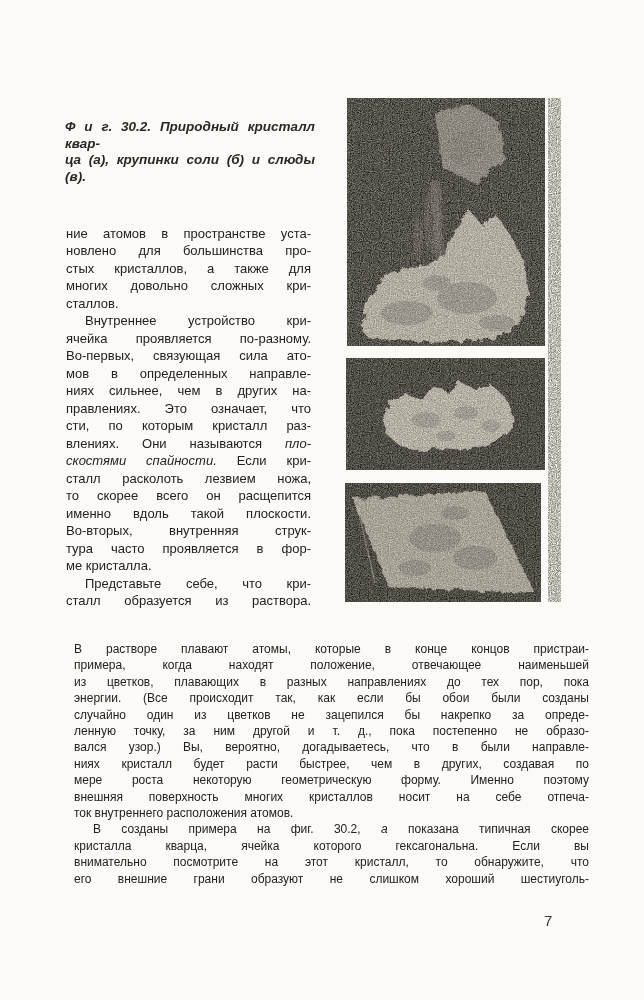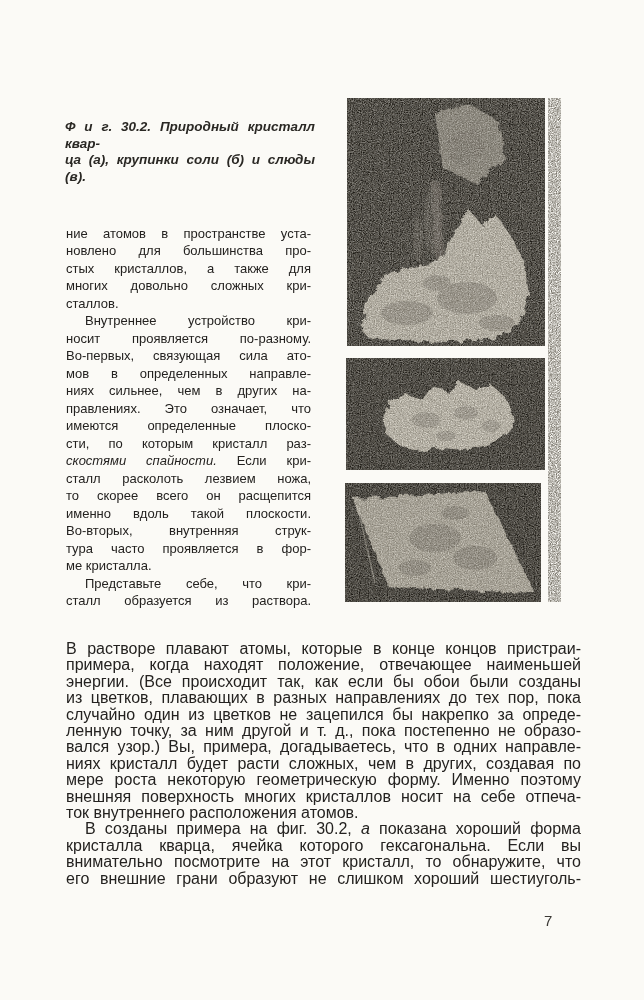--- a/index.html
+++ b/index.html
@@ -14,22 +14,22 @@
     font-style:italic; font-weight:bold; font-size:13.5px; line-height:16.5px;
     color:#2a2824;
   }
   .caption .line{ text-align:justify; text-align-last:justify; }
   
   .coltext{
     position:absolute; left:66px; top:225px; width:245px;
     font-size:13px; line-height:17.48px;
   }
   .fulltext{
-    position:absolute; left:66px; top:641px; width:515px;
-    font-size:16px; line-height:16.4px;
+    position:absolute; left:74px; top:641px; width:515px;
+    font-size:12px; line-height:16.4px;
   }
   .block .line{ text-align:justify; text-align-last:justify; white-space:normal; }
   .block.last-left .line:last-child{ text-align-last:left; }
   .block.ind .line:first-child{ text-indent:19px; }
   .it{ font-style:italic; }
   
   .photo{ position:absolute; margin:0; padding:0; }
   .photo svg{ display:block; width:100%; height:100%; }
   .photo-a{ left:347px; top:98px;  width:198px; height:248px; }
   .photo-b{ left:346px; top:358px; width:199px; height:112px; }
@@ -139,57 +139,57 @@
   <div class="coltext">
     <div class="block last-left">
         <div class="line">ние атомов в пространстве уста-</div>
         <div class="line">новлено для большинства про-</div>
         <div class="line">стых кристаллов, а также для</div>
         <div class="line">многих довольно сложных кри-</div>
         <div class="line">сталлов.</div>
       </div>
     <div class="block ind last-left">
         <div class="line">Внутреннее устройство кри-</div>
-        <div class="line">носит проявляется по-разному.</div>
+        <div class="line">ячейка проявляется по-разному.</div>
         <div class="line">Во-первых, связующая сила ато-</div>
         <div class="line">мов в определенных направле-</div>
         <div class="line">ниях сильнее, чем в других на-</div>
         <div class="line">правлениях. Это означает, что</div>
-        <div class="line">имеются определенные плоско-</div>
         <div class="line">сти, по которым кристалл раз-</div>
+        <div class="line"><span>влениях. Они называются </span><span class="it">пло-</span></div>
         <div class="line"><span class="it">скостями спайности.</span><span> Если кри-</span></div>
         <div class="line">сталл расколоть лезвием ножа,</div>
         <div class="line">то скорее всего он расщепится</div>
         <div class="line">именно вдоль такой плоскости.</div>
         <div class="line">Во-вторых, внутренняя струк-</div>
         <div class="line">тура часто проявляется в фор-</div>
         <div class="line">ме кристалла.</div>
       </div>
     <div class="block ind">
         <div class="line">Представьте себе, что кри-</div>
         <div class="line">сталл образуется из раствора.</div>
       </div>
   </div>
 
   <div class="fulltext">
     <div class="block last-left">
         <div class="line">В растворе плавают атомы, которые в конце концов пристраи-</div>
         <div class="line">примера, когда находят положение, отвечающее наименьшей</div>
+        <div class="line">из цветков, плавающих в разных направлениях до тех пор, пока</div>
         <div class="line">энергии. (Все происходит так, как если бы обои были созданы</div>
-        <div class="line">из цветков, плавающих в разных направлениях до тех пор, пока</div>
         <div class="line">случайно один из цветков не зацепился бы накрепко за опреде-</div>
         <div class="line">ленную точку, за ним другой и т. д., пока постепенно не образо-</div>
-        <div class="line">вался узор.) Вы, примера, догадываетесь, что в одних направле-</div>
-        <div class="line">ниях кристалл будет расти сложных, чем в других, создавая по</div>
+        <div class="line">вался узор.) Вы, вероятно, догадываетесь, что в были направле-</div>
+        <div class="line">ниях кристалл будет расти быстрее, чем в других, создавая по</div>
         <div class="line">мере роста некоторую геометрическую форму. Именно поэтому</div>
         <div class="line">внешняя поверхность многих кристаллов носит на себе отпеча-</div>
         <div class="line">ток внутреннего расположения атомов.</div>
       </div>
     <div class="block ind">
-        <div class="line"><span>В созданы примера на фиг. 30.2, </span><span class="it">а</span><span> показана хороший форма</span></div>
+        <div class="line"><span>В созданы примера на фиг. 30.2, </span><span class="it">а</span><span> показана типичная скорее</span></div>
         <div class="line">кристалла кварца, ячейка которого гексагональна. Если вы</div>
         <div class="line">внимательно посмотрите на этот кристалл, то обнаружите, что</div>
         <div class="line">его внешние грани образуют не слишком хороший шестиуголь-</div>
       </div>
   </div>
 
   <div class="pagenum">7</div>
 
 </div>
 

